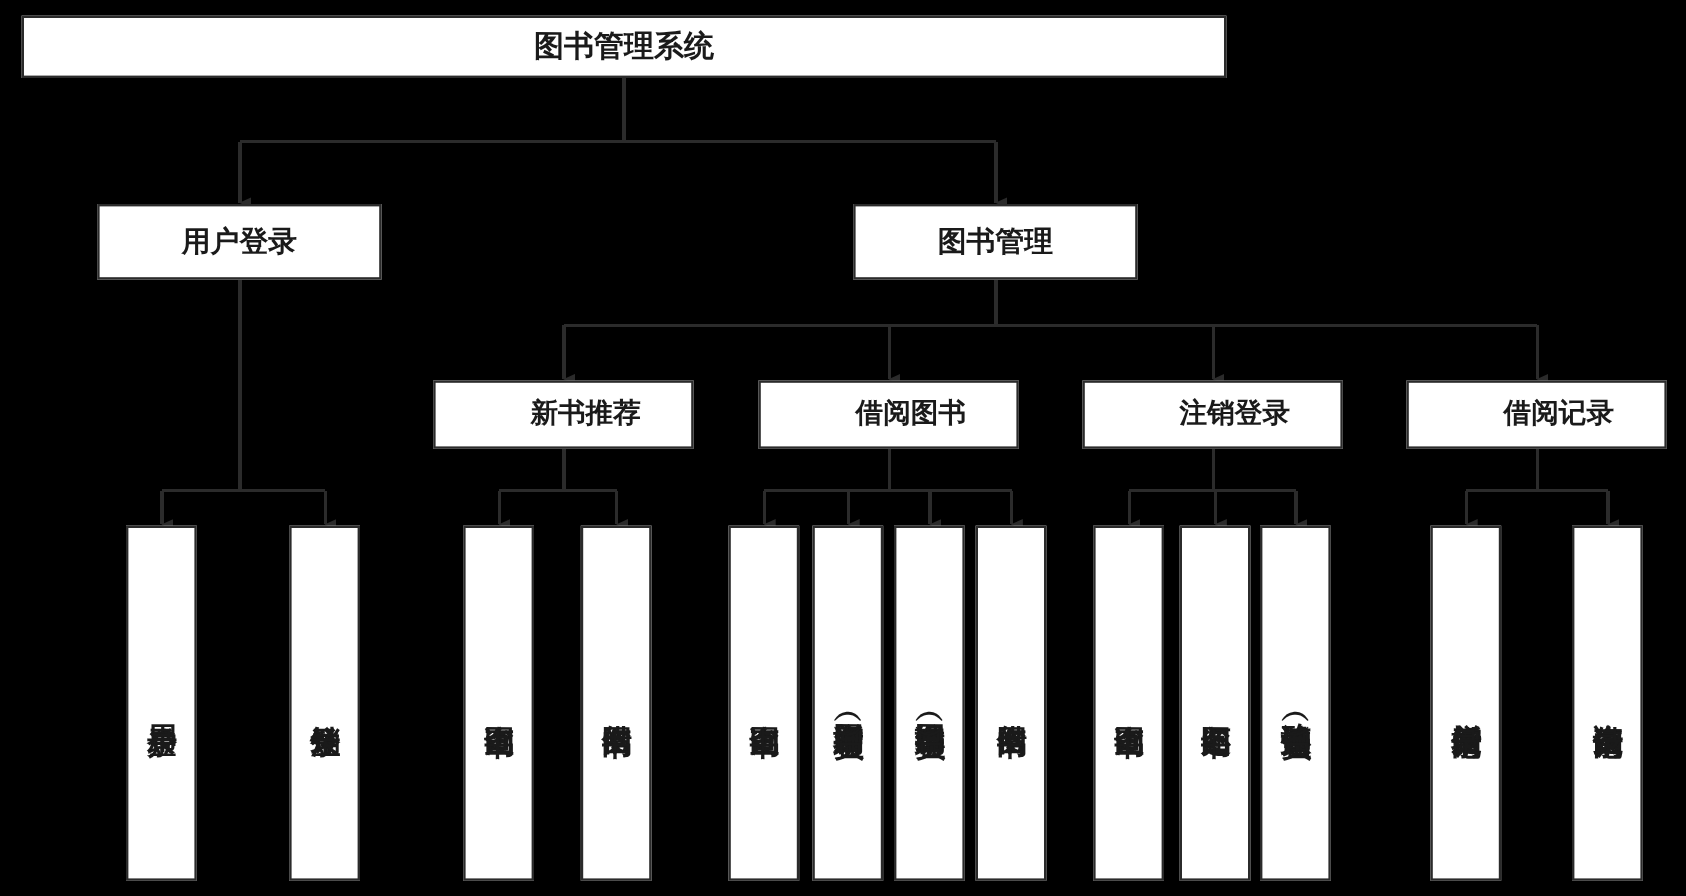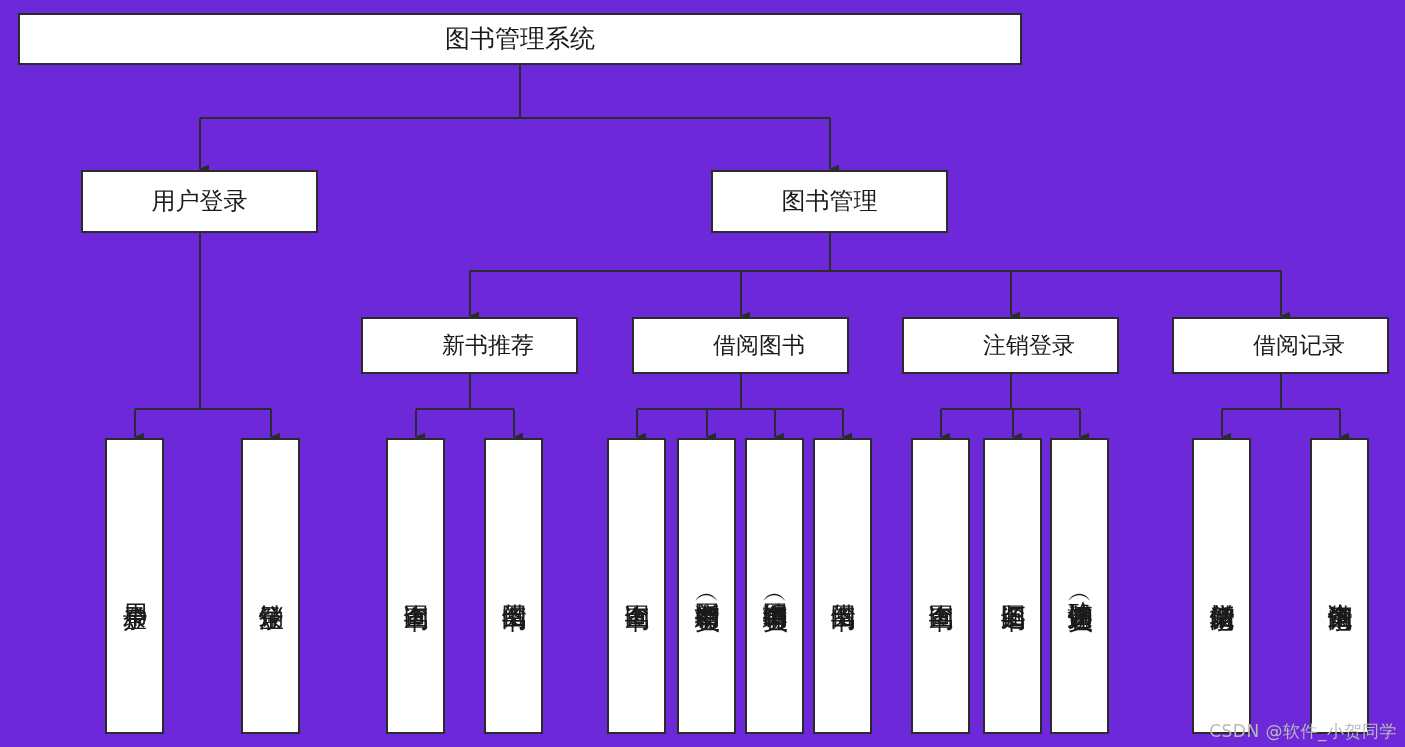--- a/index.html
+++ b/index.html
@@ -8,22 +8,23 @@
     padding: 0;
     background: #ffffff;
   }
   body {
     font-family: "DejaVu Sans", "Liberation Sans", sans-serif;
   }
   #diagram-root {
     position: relative;
     width: 1405px;
     height: 747px;
-    background: #6d28d9;
+    background: #000000;
     overflow: hidden;
+    font-weight: bold;
   }
   #edge-layer {
     position: absolute;
     left: 0;
     top: 0;
     width: 1405px;
     height: 747px;
     pointer-events: none;
   }
   .node {
@@ -172,14 +173,13 @@
         <span class="label">确认归还（管理员）</span>
       </div>
       <div class="node node-leaf" style="left: 1192px; top: 438px; width: 59px; height: 296px;">
         <span class="label">新增借阅记录</span>
       </div>
       <div class="node node-leaf" style="left: 1310px; top: 438px; width: 59px; height: 296px;">
         <span class="label">查询借阅记录</span>
       </div>
     </div>
 
-  <div id="watermark">CSDN @软件_小贺同学</div>
 </div>
 
 </body></html>

